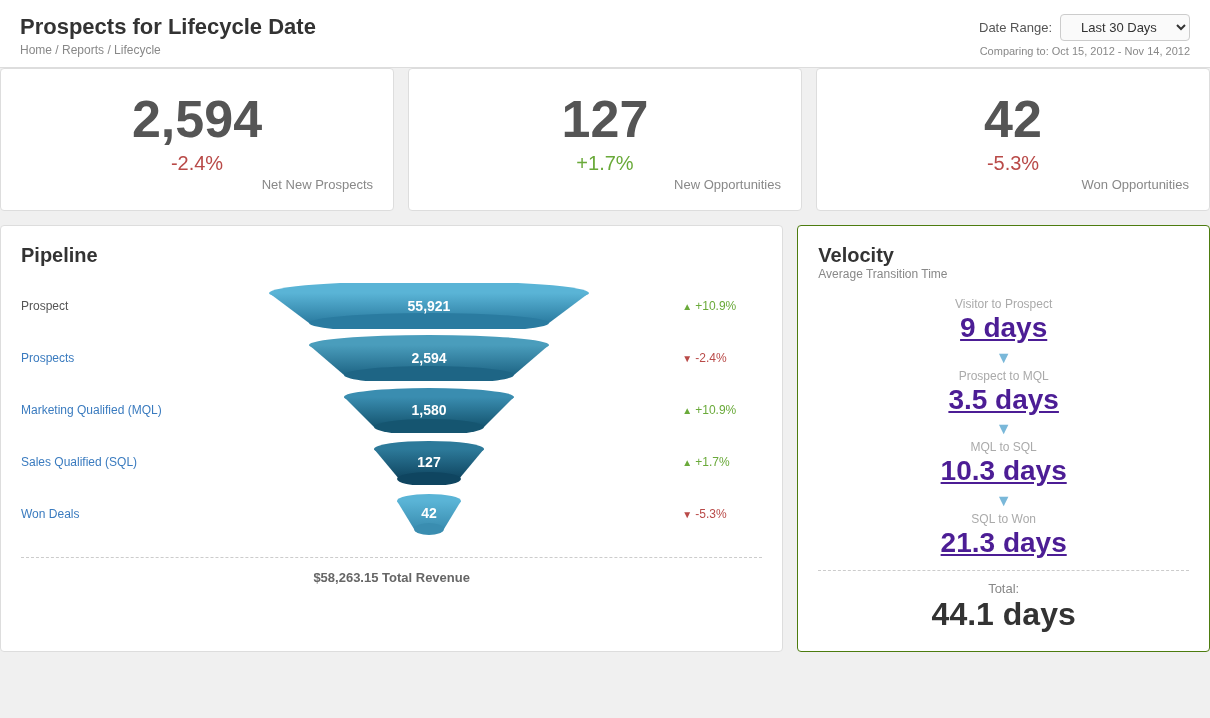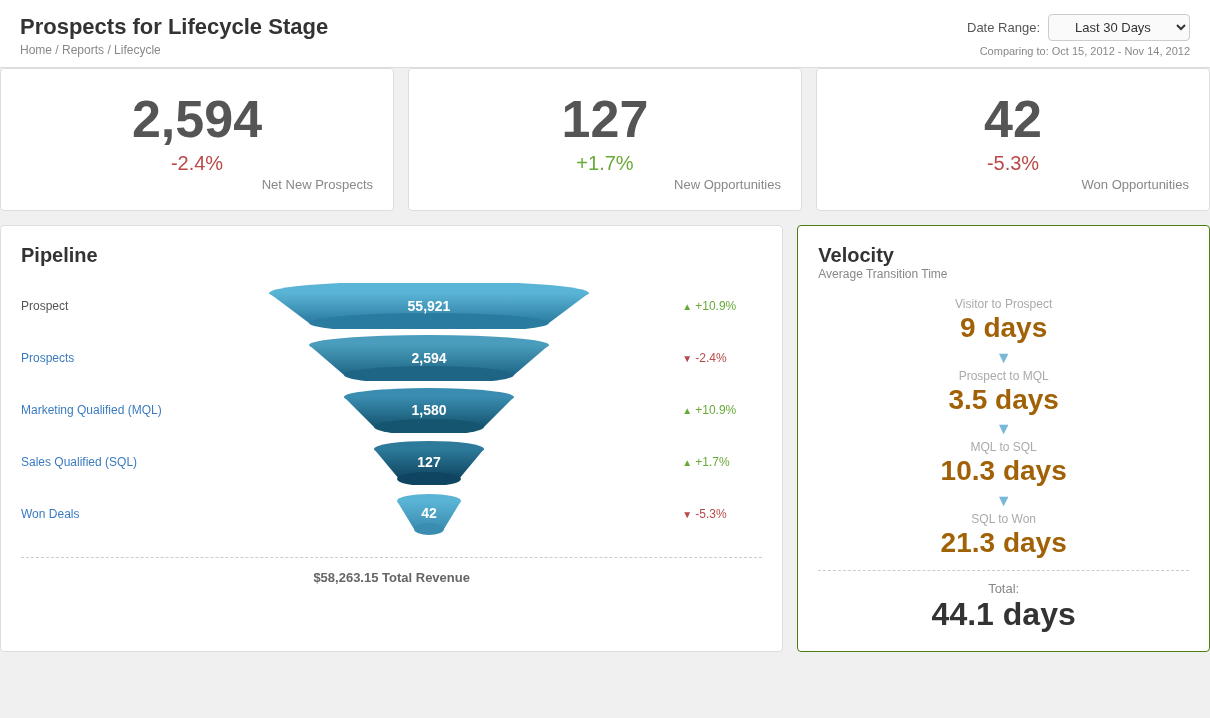--- a/index.html
+++ b/index.html
@@ -35,21 +35,21 @@
       display: flex;
       align-items: center;
       gap: 8px;
     }
     .date-range-label {
       font-size: 13px;
       color: #555;
     }
     .date-range-select {
       font-size: 13px;
-      padding: 4px 22px;
+      padding: 4px 16px;
       border: 1px solid #ccc;
       border-radius: 4px;
       background: #fafafa;
       color: #333;
     }
     .comparing-text {
       font-size: 11px;
       color: #888;
       margin-top: 4px;
     }
@@ -141,22 +141,23 @@
       text-align: center;
       margin-bottom: 4px;
     }
     .velocity-item .vel-label {
       font-size: 12px;
       color: #aaa;
     }
     .velocity-item .vel-value {
       font-size: 28px;
       font-weight: bold;
-      color: #a16207;
+      color: #4c1d95;
       line-height: 1.2;
+      text-decoration: underline;
     }
     .vel-arrow {
       text-align: center;
       color: #7ab8d9;
       font-size: 16px;
       margin: 2px 0;
     }
     .vel-divider {
       border: none;
       border-top: 1px dashed #ccc;
@@ -197,21 +198,21 @@
       display: flex;
       align-items: center;
       gap: 3px;
     }
   </style>
 </head>
 <body>
 
 <div class="header">
   <div class="header-left">
-    <h1>Prospects for Lifecycle Stage</h1>
+    <h1>Prospects for Lifecycle Date</h1>
     <div class="breadcrumb">
       <a href="#">Home</a> /
       <a href="#">Reports</a> /
       <span>Lifecycle</span>
     </div>
   </div>
   <div class="header-right">
     <div class="date-range-row">
       <span class="date-range-label">Date Range:</span>
       <select class="date-range-select">

